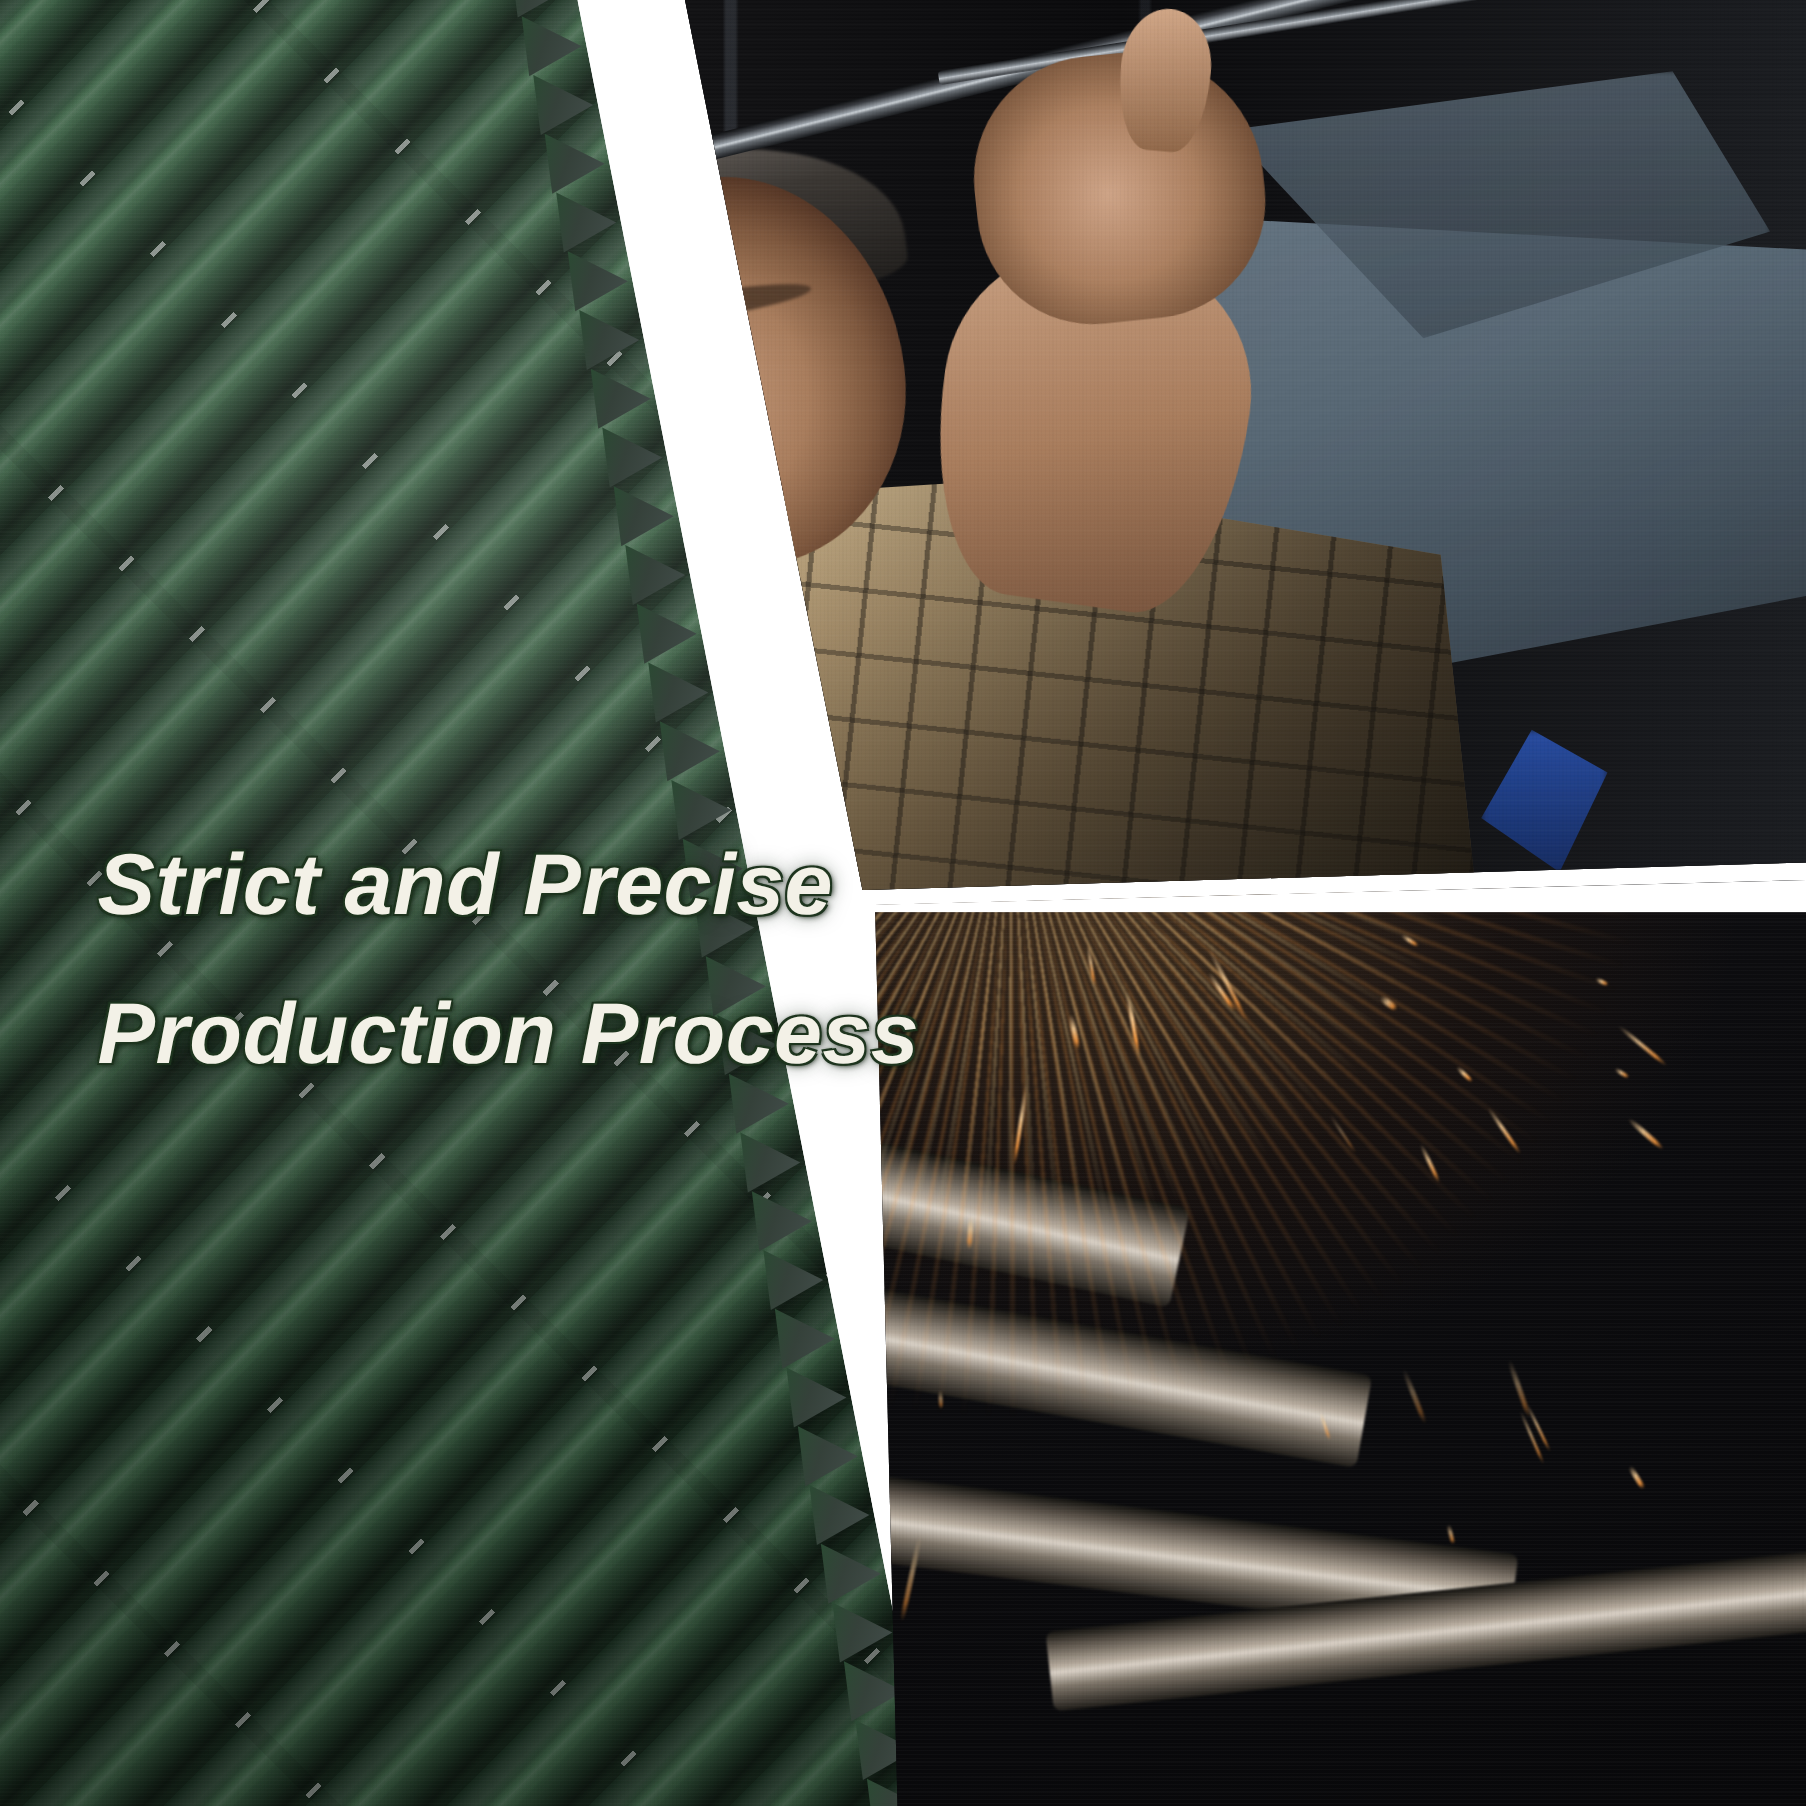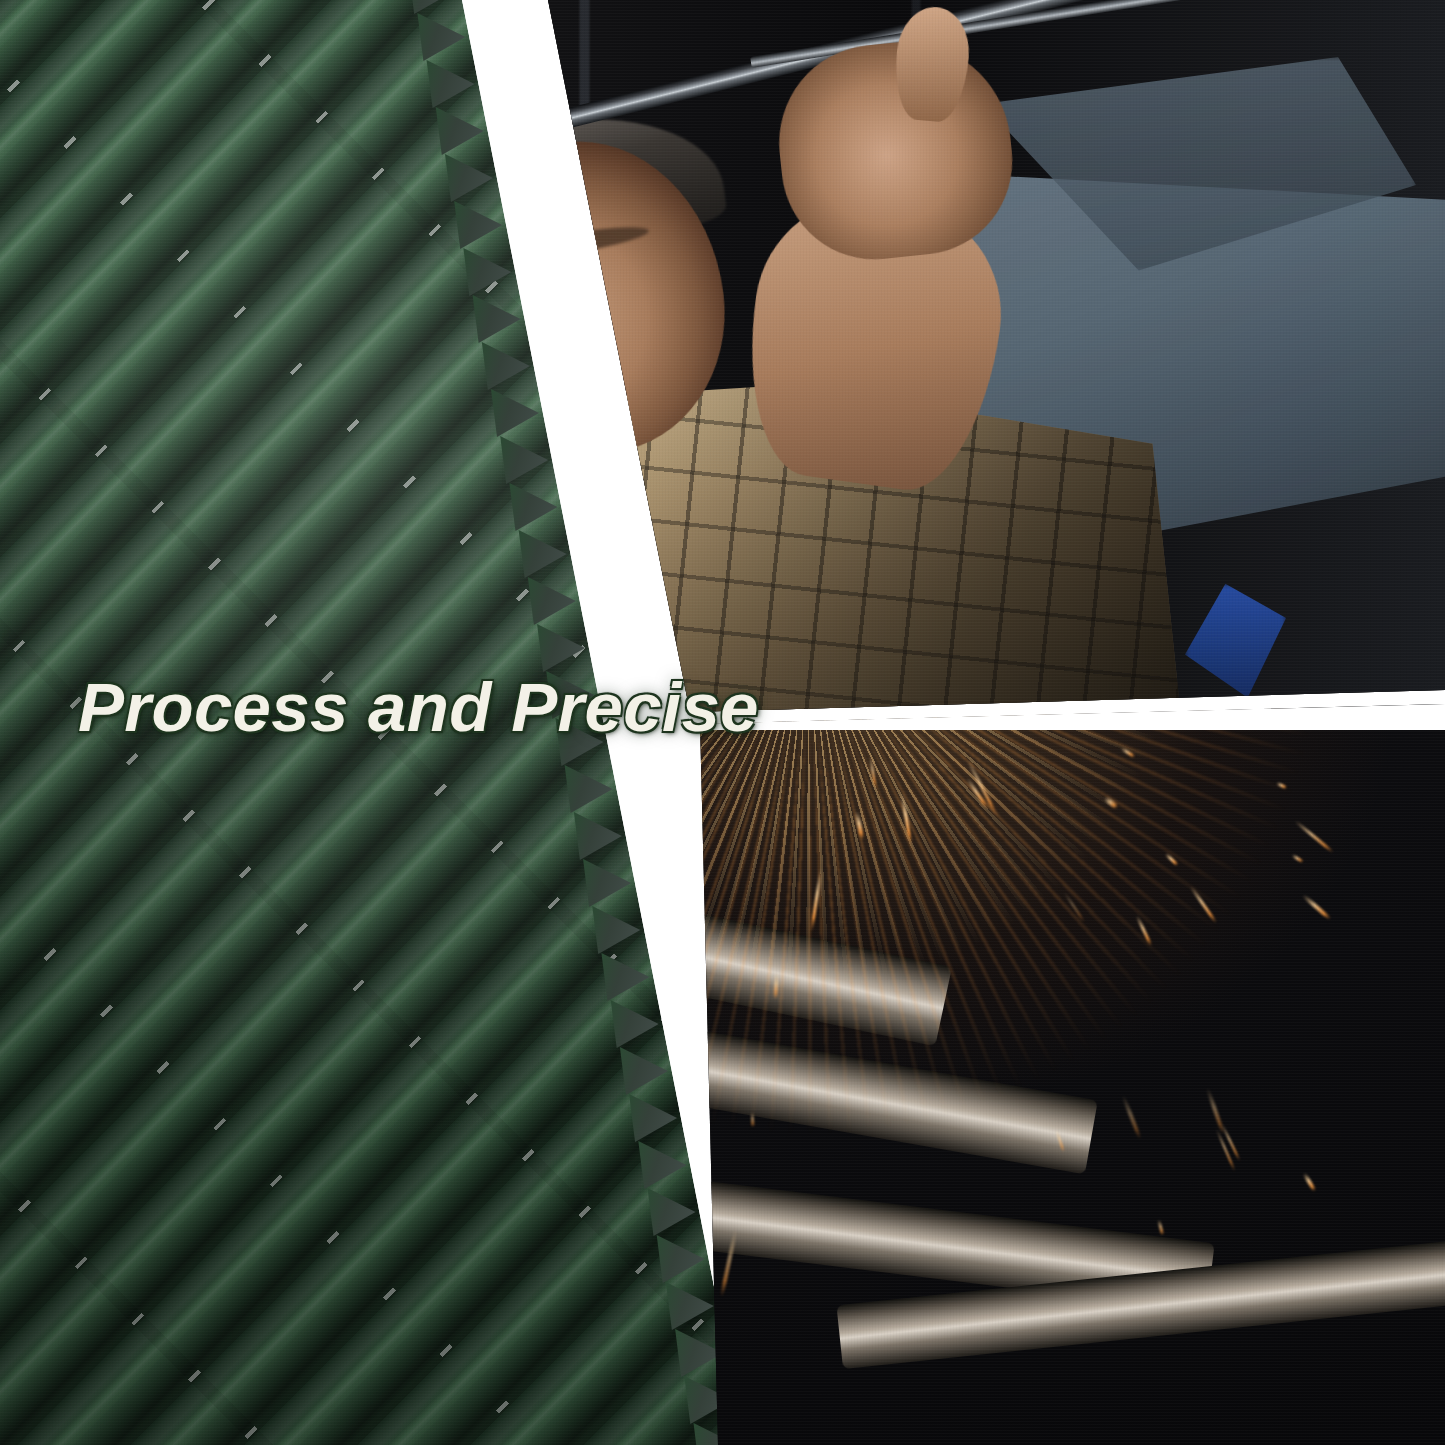--- a/index.html
+++ b/index.html
@@ -547,16 +547,17 @@
         <div class="ember" style="left:53.66%;top:11.30%;width:57.6px;height:4.2px;transform:rotate(270.0deg);opacity:0.77;"></div>
         <div class="ember" style="left:67.85%;top:29.89%;width:61.9px;height:5.0px;transform:rotate(293.4deg);opacity:0.76;"></div>
         <div class="ember" style="left:82.39%;top:76.75%;width:48.9px;height:3.8px;transform:rotate(70.6deg);opacity:0.42;"></div>
         <div class="ember" style="left:95.68%;top:41.55%;width:15.3px;height:2.4px;transform:rotate(364.5deg);opacity:0.53;"></div>
         <div class="ember" style="left:52.04%;top:22.94%;width:52.3px;height:4.6px;transform:rotate(256.8deg);opacity:0.89;"></div>
       </div>
     <div class="grain"></div>
   </div>
 
   <div id="headline">
-    <span class="hl">Process and Precise</span>
+    <span class="hl">Strict and Precise</span>
+    <span class="hl">Production Process</span>
   </div>
 
 </div>
 
 </body></html>

